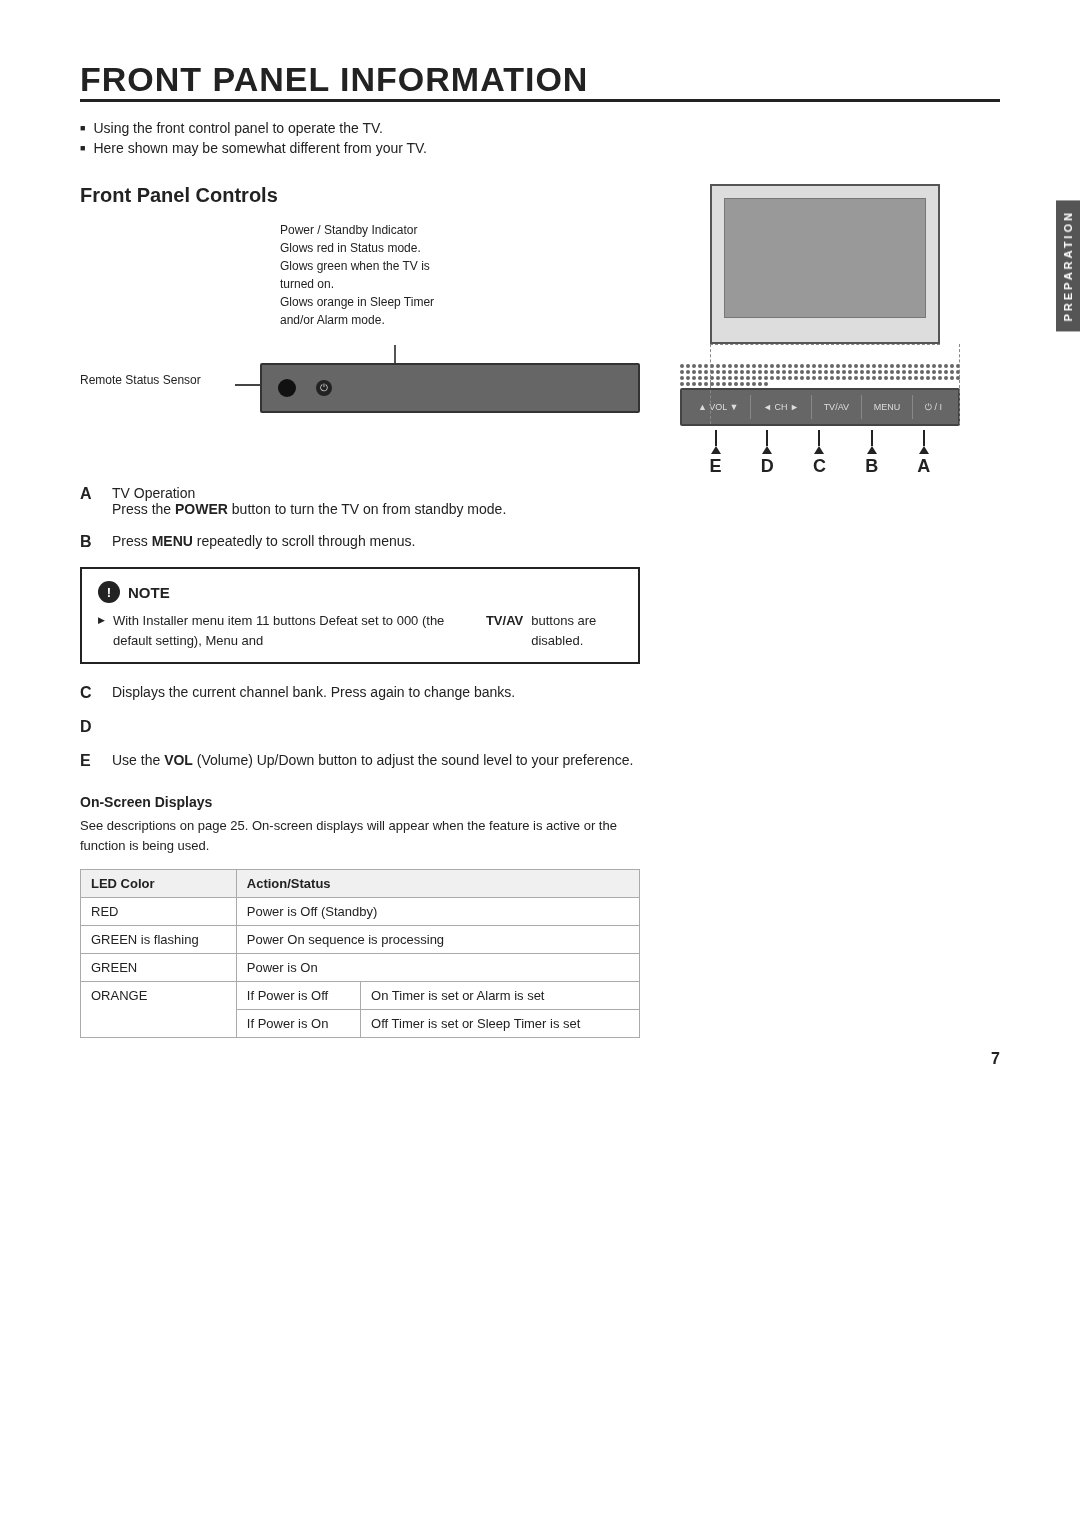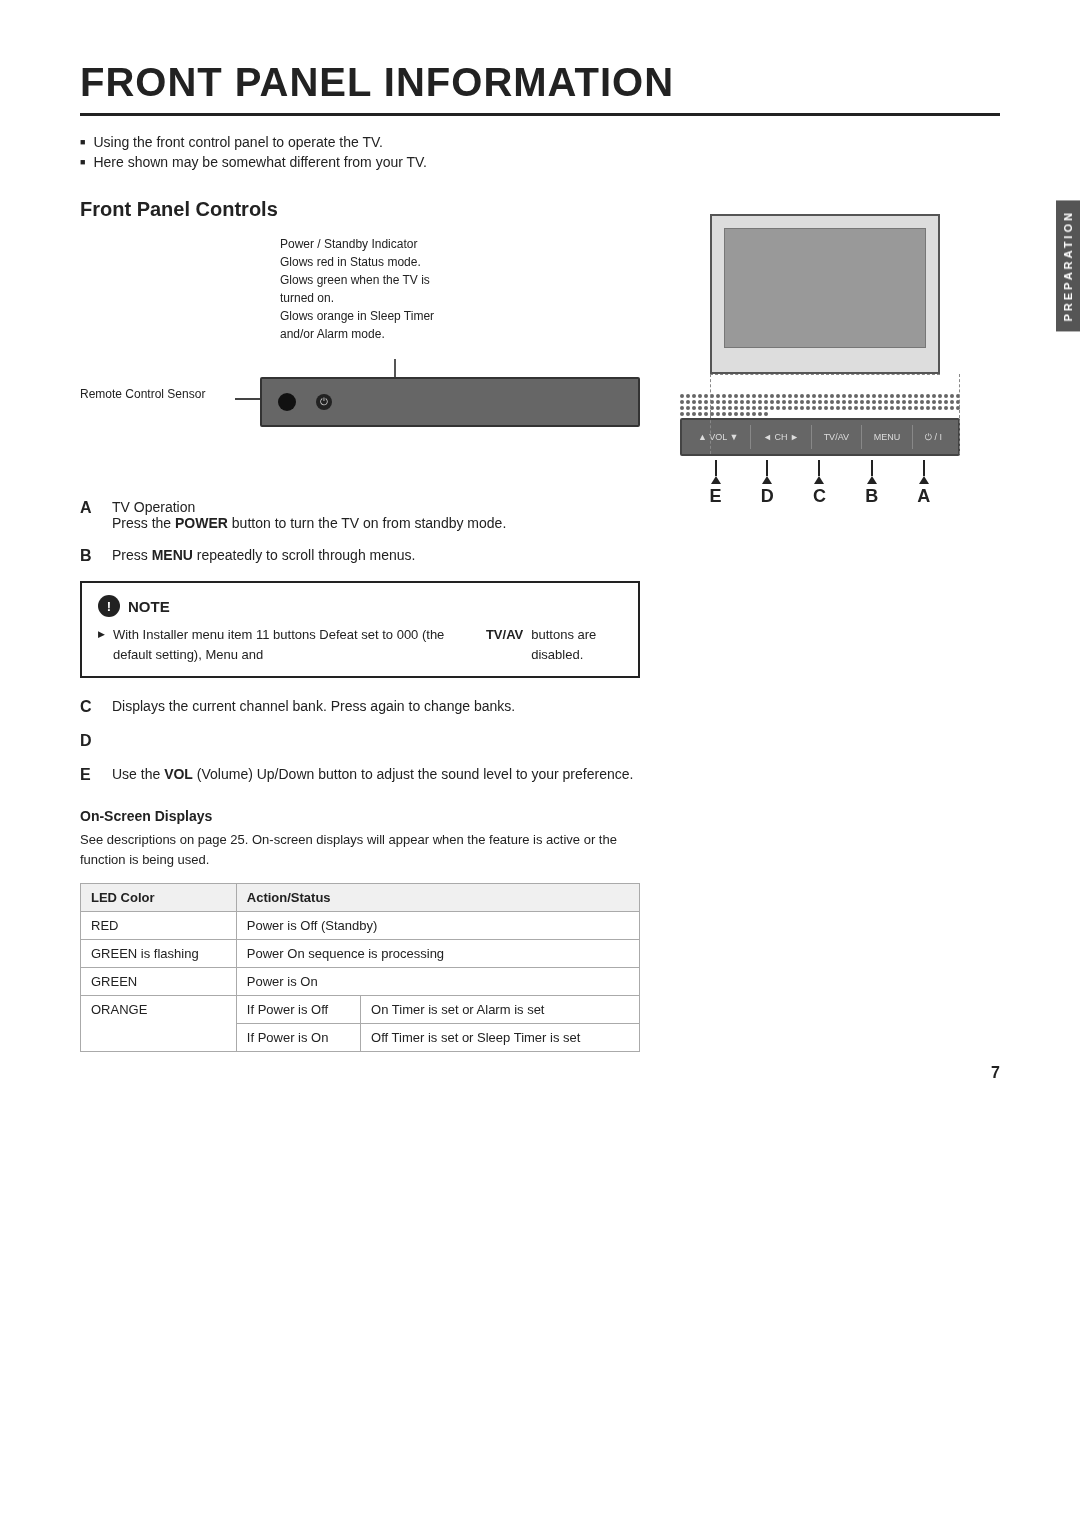--- a/index.html
+++ b/index.html
@@ -10,26 +10,25 @@
       width: 1080px;
       min-height: 1528px;
       position: relative;
       overflow-x: hidden;
     }
     .page {
       padding: 60px 80px 60px 80px;
       position: relative;
     }
     .page-title {
-      font-size: 40px;
+      font-size: 34px;
       font-weight: 900;
       letter-spacing: 1px;
       text-transform: uppercase;
       border-bottom: 3px solid #222;
-      padding-bottom: 8px;
       margin-bottom: 18px;
     }
     .bullets {
       margin-bottom: 28px;
       list-style: none;
     }
     .bullets li {
       font-size: 14px;
       margin-bottom: 4px;
       display: flex;
@@ -160,21 +159,20 @@
       gap: 0;
       width: 100%;
     }
     .content-left {
       flex: 1;
       padding-right: 20px;
     }
     .content-right {
       width: 340px;
       flex-shrink: 0;
-      margin-top: 16px;
     }
   </style>
 </head>
 <body>
 
 <div class="page">
 
   <h1 class="page-title">FRONT PANEL INFORMATION</h1>
 
   <ul class="bullets">
@@ -192,21 +190,21 @@
         <div>Power / Standby Indicator</div>
         <div>Glows red in Status mode.</div>
         <div>Glows green when the TV is</div>
         <div>turned on.</div>
         <div>Glows orange in Sleep Timer</div>
         <div>and/or Alarm mode.</div>
       </div>
 
       <div style="position:relative; width:100%; height:130px; margin-bottom:10px;">
 
-        <div style="position:absolute; top:28px; left:0; font-size:12px;">Remote Control Sensor</div>
+        <div style="position:absolute; top:28px; left:0; font-size:12px;">Remote Status Sensor</div>
         <div style="position:absolute; top:35px; left:155px; display:flex; align-items:center;">
           <div style="width:50px; height:2px; background:#444;"></div>
           <div style="width:0;height:0;border-top:5px solid transparent;border-bottom:5px solid transparent;border-left:8px solid #444;"></div>
         </div>
 
         <div style="position:absolute; top:0px; left:310px; display:flex; flex-direction:column; align-items:center;">
           <div style="width:2px; height:28px; background:#555;"></div>
           <div style="width:0;height:0;border-left:5px solid transparent;border-right:5px solid transparent;border-top:8px solid #555;"></div>
         </div>
 

